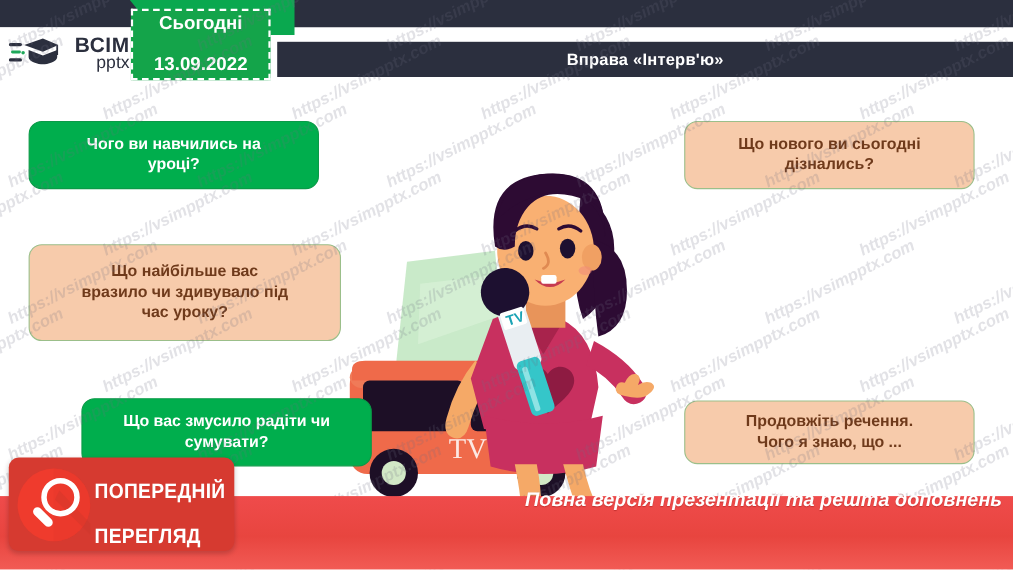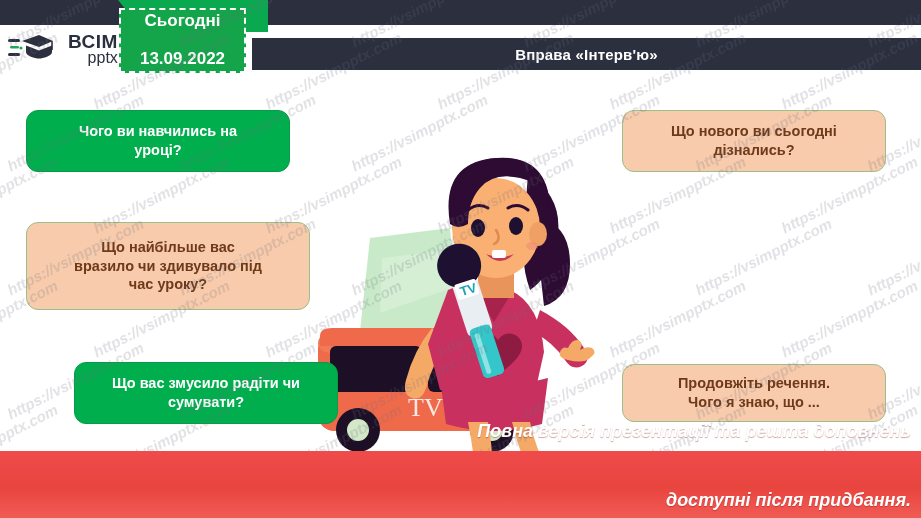--- a/index.html
+++ b/index.html
@@ -316,17 +316,31 @@
       <span style="left: 344px; top: 496px;">https://vsimpptx.com</span>
       <span style="left: 516px; top: 496px;">https://vsimpptx.com</span>
       <span style="left: 688px; top: 496px;">https://vsimpptx.com</span>
       <span style="left: 860px; top: 496px;">https://vsimpptx.com</span>
     </div>
 
   <div class="red-banner"></div>
   <div class="banner-text">
     <span>Повна версія презентації та решта доповнень</span>
     <br>
-    <span>доступні після придбання.</span>
-  </div>
-
+  </div>
+
+  <div class="preview-badge">
+    <div class="mag-wrap">
+      <svg viewBox="0 0 70 70" xmlns="http://www.w3.org/2000/svg">
+        <circle cx="35" cy="35" r="33" fill="#ef3b2d"></circle>
+        <path d="M35 2 a33 33 0 0 1 33 33 a33 33 0 0 1 -33 33 z" fill="#e5382b" opacity=".4"></path>
+        <path d="M40 22 L68 52 L68 62 L36 30 Z" fill="#c9372c" opacity=".35"></path>
+        <circle cx="41" cy="28" r="15" fill="none" stroke="#ffffff" stroke-width="5"></circle>
+        <rect x="14" y="42" width="22" height="8" rx="4" fill="#ffffff" transform="rotate(45 25 46)"></rect>
+      </svg>
+    </div>
+    <div class="preview-label">
+      <span>ПОПЕРЕДНІЙ</span><br>
+      <span>ПЕРЕГЛЯД</span>
+    </div>
+  </div>
 
 </div>
 
 </body></html>

